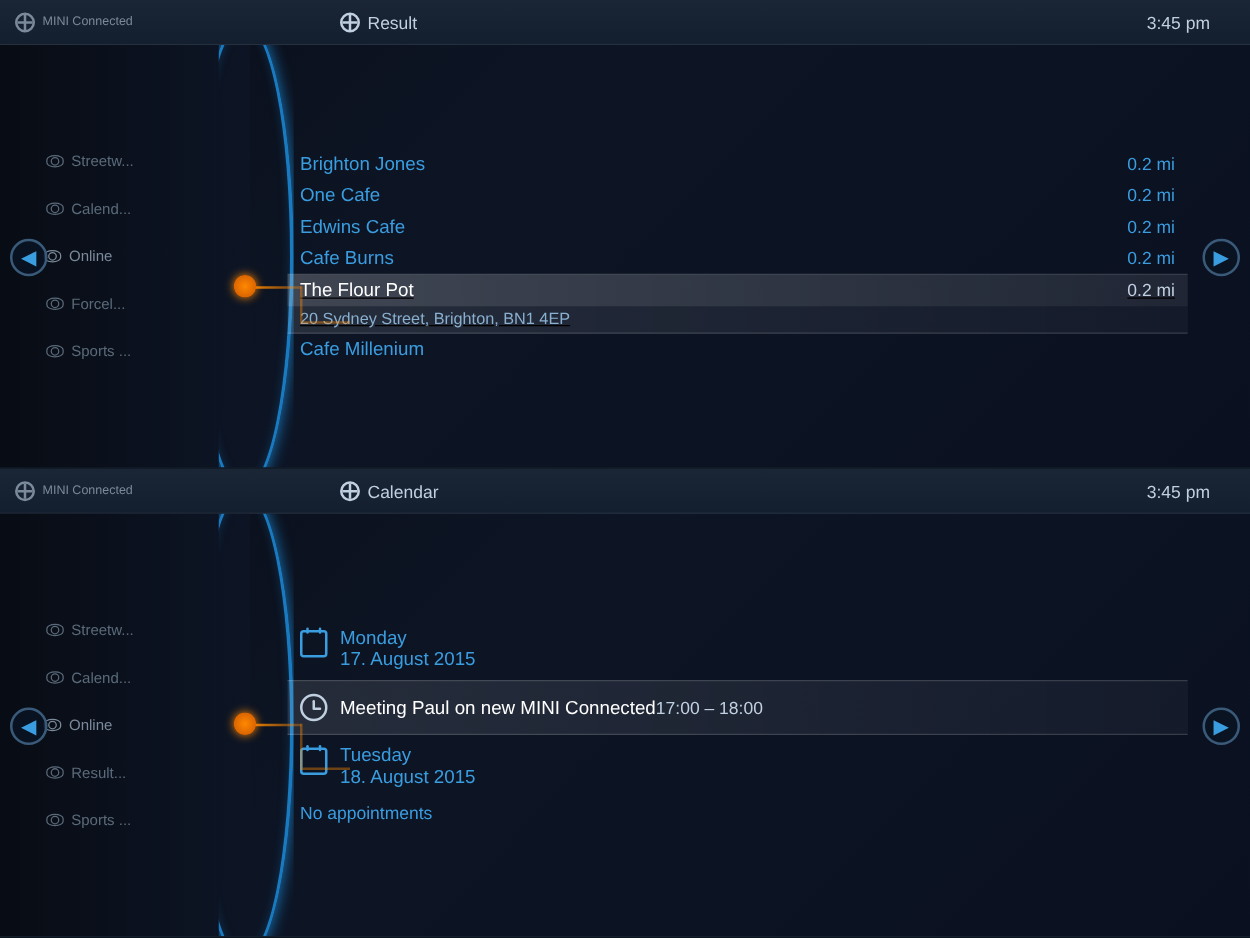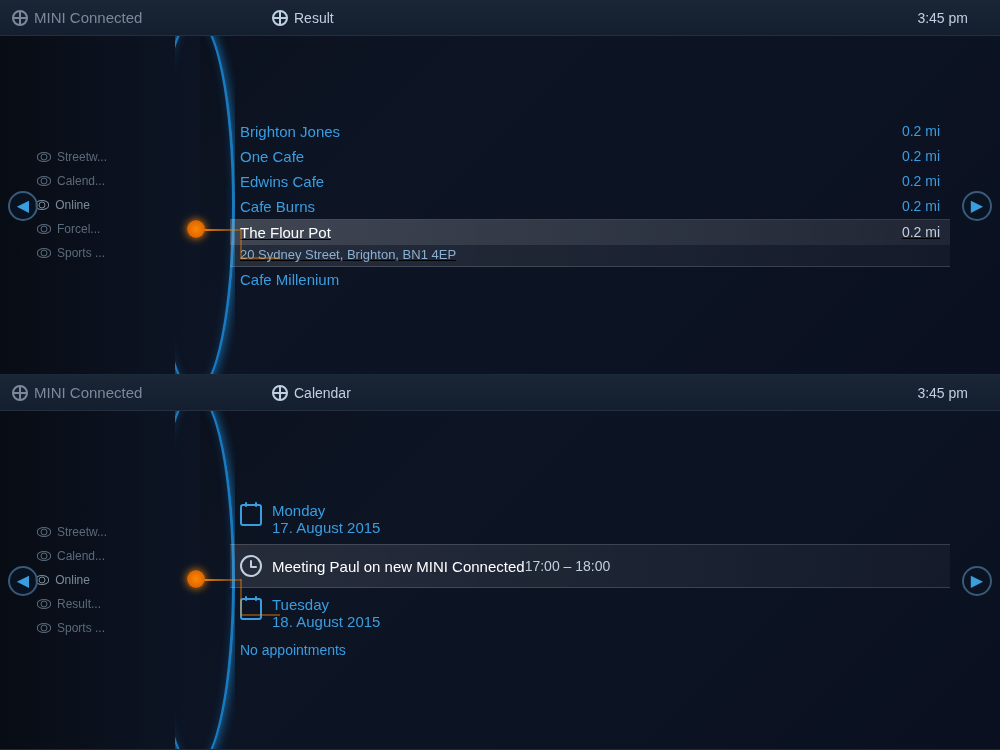--- a/index.html
+++ b/index.html
@@ -28,21 +28,21 @@
       background: linear-gradient(to bottom, #1a2535, #131e2e);
       border-bottom: 1px solid #243040;
       padding: 0 12px;
     }
 
     .header-left {
       display: flex;
       align-items: center;
       gap: 6px;
       color: #7a8a9a;
-      font-size: 15px;
+      font-size: 10px;
       width: 200px;
     }
 
     .header-center {
       display: flex;
       align-items: flex-start;
       gap: 6px;
       color: #c0d0e0;
       font-size: 14px;
       flex: 1;
@@ -92,21 +92,21 @@
       position: absolute;
       left: 0;
       top: 36px;
       width: 200px;
       bottom: 0;
       background: linear-gradient(to right, #080c14, #0d1525);
       display: flex;
       flex-direction: column;
       justify-content: center;
       padding-left: 20px;
-      gap: 6px;
+      gap: 20px;
     }
 
     .sidebar-item {
       display: flex;
       align-items: center;
       gap: 6px;
       color: #5a6a7a;
       font-size: 12px;
       padding: 2px 0;
     }

